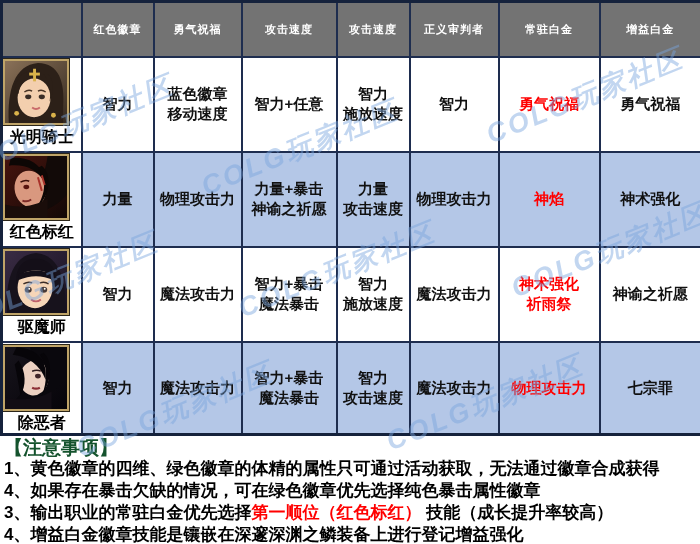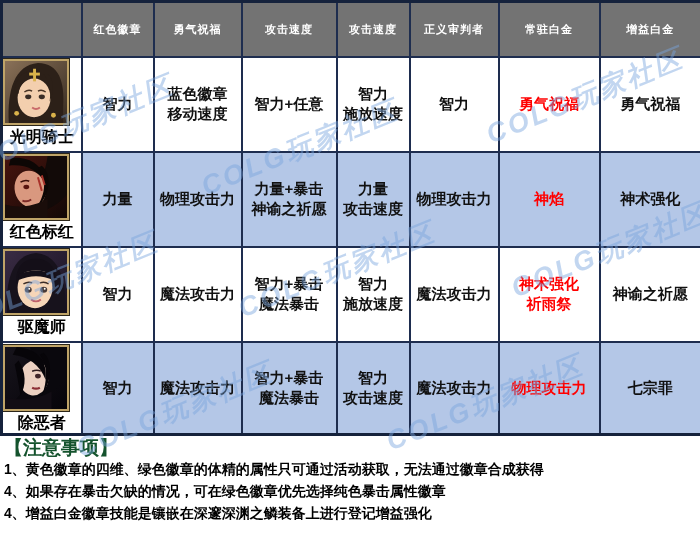--- a/index.html
+++ b/index.html
@@ -30,21 +30,21 @@
   .cls-name{font-size:16px;font-weight:bold;color:#000;margin-top:1px;white-space:nowrap;}
 
   
   .watermark-layer{position:absolute;left:0;top:0;width:700px;height:544px;pointer-events:none;z-index:9;}
   .wm{position:absolute;font-style:italic;font-weight:bold;font-size:27px;letter-spacing:3px;
       color:#79a5de;opacity:0.45;transform:rotate(-22deg);white-space:nowrap;}
 
   
   .notes{width:700px;height:112px;background:#ffffff;padding:2px 4px 0 4px;box-sizing:border-box;}
   .notes-title{color:#14532d;font-weight:bold;font-size:19px;line-height:20px;}
-  .note-line{color:#000;font-weight:bold;font-size:14px;line-height:22px;white-space:nowrap;}
+  .note-line{color:#000;font-weight:bold;font-size:17px;line-height:22px;white-space:nowrap;}
   .note-red{color:#ff0000;}
 </style>
 </head>
 <body>
 
 <div class="page">
 
   <table class="badge-table">
     <colgroup>
       <col style="width:80px">
@@ -222,20 +222,21 @@
       <td class="red-cell"><span class="cv">物理攻击力</span></td>
       <td><span class="cv">七宗罪</span></td>
     </tr>
   </tbody>
     </table>
 
   <div class="notes">
     <div class="notes-title">【注意事项】</div>
     <div class="note-line">1、黄色徽章的四维、绿色徽章的体精的属性只可通过活动获取，无法通过徽章合成获得</div>
     <div class="note-line">4、如果存在暴击欠缺的情况，可在绿色徽章优先选择纯色暴击属性徽章</div>
+    <div class="note-line"><span>3、输出职业的常驻白金优先选择</span><span class="note-red">第一顺位（红色标红）</span><span> 技能（成长提升率较高）</span></div>
     <div class="note-line">4、增益白金徽章技能是镶嵌在深邃深渊之鳞装备上进行登记增益强化</div>
   </div>
 
   <div class="watermark-layer">
     <span class="wm" style="left:-30px;top:105px;">COLG玩家社区</span>
     <span class="wm" style="left:195px;top:130px;">COLG玩家社区</span>
     <span class="wm" style="left:480px;top:78px;">COLG玩家社区</span>
     <span class="wm" style="left:-45px;top:262px;">COLG玩家社区</span>
     <span class="wm" style="left:232px;top:252px;">COLG玩家社区</span>
     <span class="wm" style="left:505px;top:232px;">COLG玩家社区</span>

